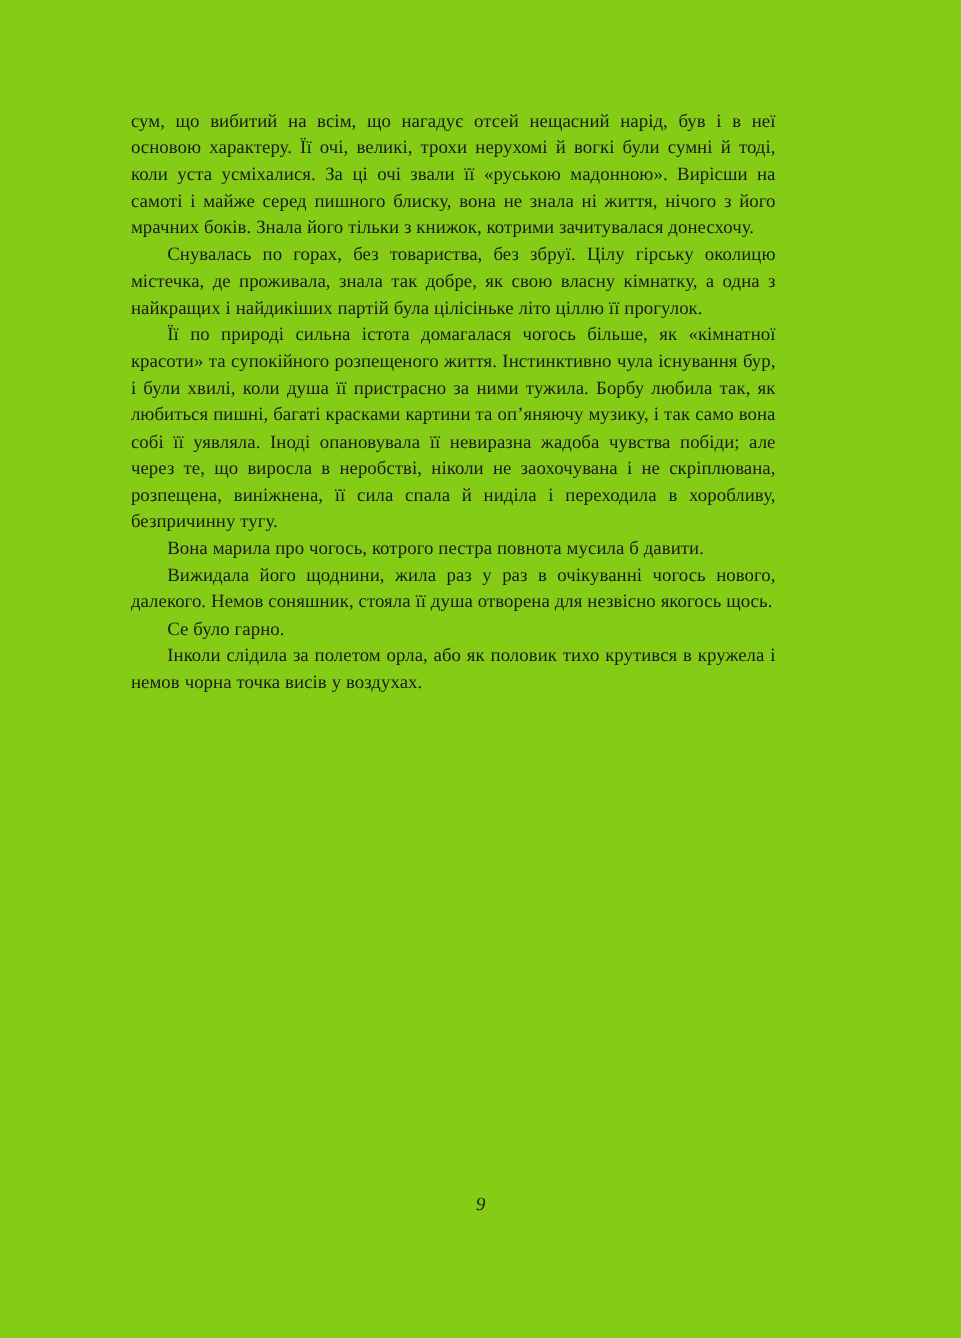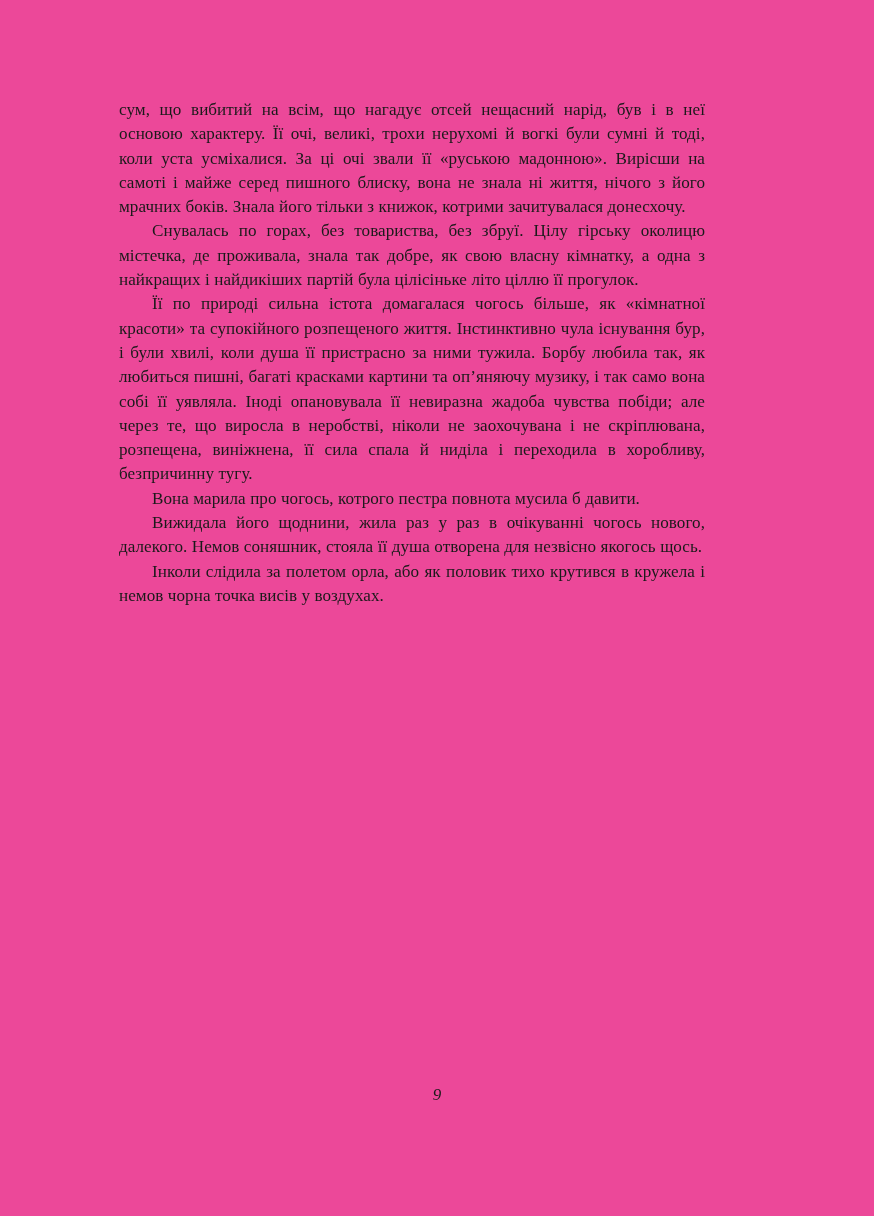--- a/index.html
+++ b/index.html
@@ -11,21 +11,21 @@
   body {
     font-family: "Liberation Serif", "DejaVu Serif", serif;
     color: #1a1a1a;
     -webkit-font-smoothing: antialiased;
   }
   .page {
     position: relative;
     width: 874px;
     height: 1216px;
     margin: 0 auto;
-    background: #ec4899;
+    background: #84cc16;
     overflow: hidden;
     box-sizing: border-box;
   }
   .text-block {
     position: absolute;
     left: 119px;
     top: 98px;
     width: 586px;
   }
   .para {
@@ -73,20 +73,21 @@
     <p class="para">Снувалась по горах, без товариства, без збруї. Цілу гірську околицю містечка, де проживала, знала так добре, як свою власну кімнатку, а одна з найкращих і найдикіших партій була цілісіньке літо ціллю її прогулок.</p>
 
     <p class="para">Її по природі сильна істота домагалася чогось більше, як «кімнатної красоти» та супокійного розпещеного життя. Інстинктивно чула існування бур, і були хвилі, коли душа її пристрасно за ними тужила. Борбу любила так, як любиться пишні, багаті красками картини та оп’яняючу музику, і так само вона собі її уявляла. Іноді опановувала її невиразна жадоба чувства побіди; але через те, що виросла в неробстві, ніколи не заохочувана і не скріплювана, розпещена, виніжнена, її сила спала й ниділа і переходила в хоробливу, безпричинну тугу.</p>
 
 
     <p class="para">Вона марила про чогось, котрого пестра повнота мусила б давити.</p>
 
     <p class="para">Вижидала його щоднини, жила раз у раз в очікуванні чогось нового, далекого. Немов соняшник, стояла її душа отворена для незвісно якогось щось.</p>
 
 
+    <p class="para last-left">Се було гарно.</p>
 
     <p class="para">Інколи слідила за полетом орла, або як половик тихо крутився в кружела і немов чорна точка висів у воздухах.</p>
 
   </div>
 
   <div class="folio">9</div>
 
 </div>
 
 </body></html>

